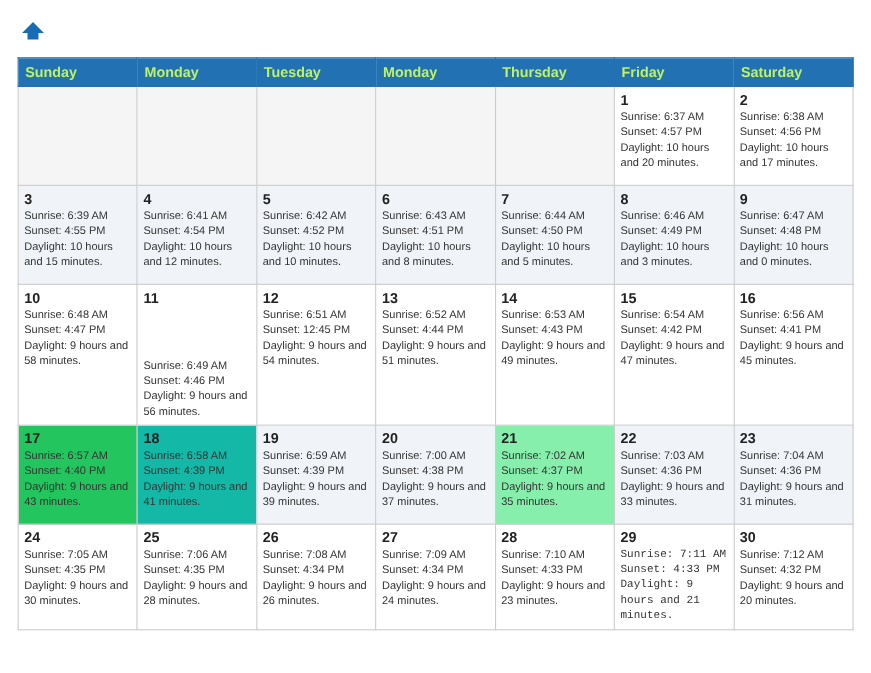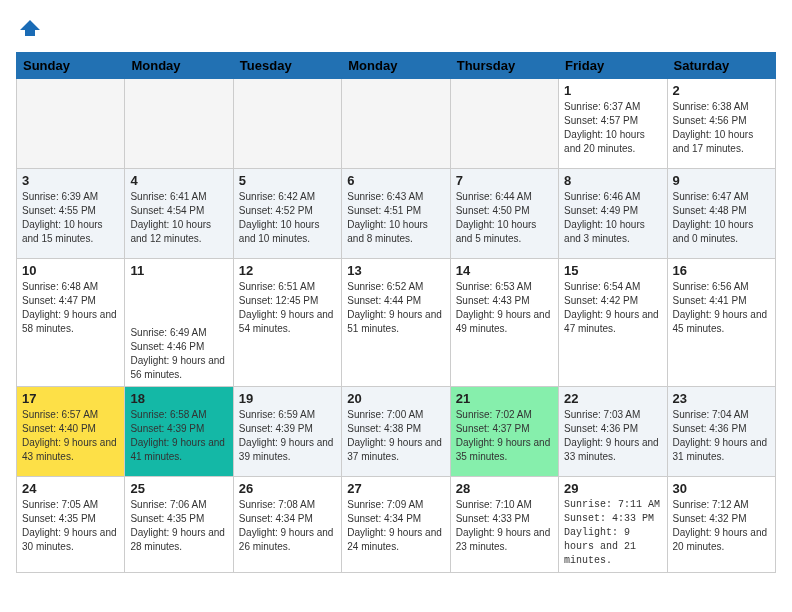--- a/index.html
+++ b/index.html
@@ -52,21 +52,21 @@
       font-size: 16px;
       color: #555;
     }
     .calendar {
       width: 100%;
       border-collapse: collapse;
       table-layout: fixed;
     }
     .calendar th {
       background: #2271b3;
-      color: #000000;
+      color: #bef264;
       text-align: left;
       padding: 5px 6px;
       font-size: 13px;
       font-weight: bold;
       border: 1px solid #2271b3;
     }
     .calendar td {
       vertical-align: top;
       border: 1px solid #ccc;
       padding: 4px 5px;
@@ -232,21 +232,21 @@
 Daylight: 9 hours and 47 minutes.</div>
           </td>
           <td>
             <span class="day-number">16</span>
             <div class="day-info" style="white-space: pre-line;">Sunrise: 6:56 AM
 Sunset: 4:41 PM
 Daylight: 9 hours and 45 minutes.</div>
           </td>
         </tr>
         <tr>
-          <td style="background: #fde047; margin-left: 24px;">
+          <td style="background: #22c55e; margin-left: 24px;">
             <span class="day-number">17</span>
             <div class="day-info" style="white-space: pre-line;">Sunrise: 6:57 AM
 Sunset: 4:40 PM
 Daylight: 9 hours and 43 minutes.</div>
           </td>
           <td style="background: #14b8a6;">
             <span class="day-number">18</span>
             <div class="day-info" style="white-space: pre-line;">Sunrise: 6:58 AM
 Sunset: 4:39 PM
 Daylight: 9 hours and 41 minutes.</div>

